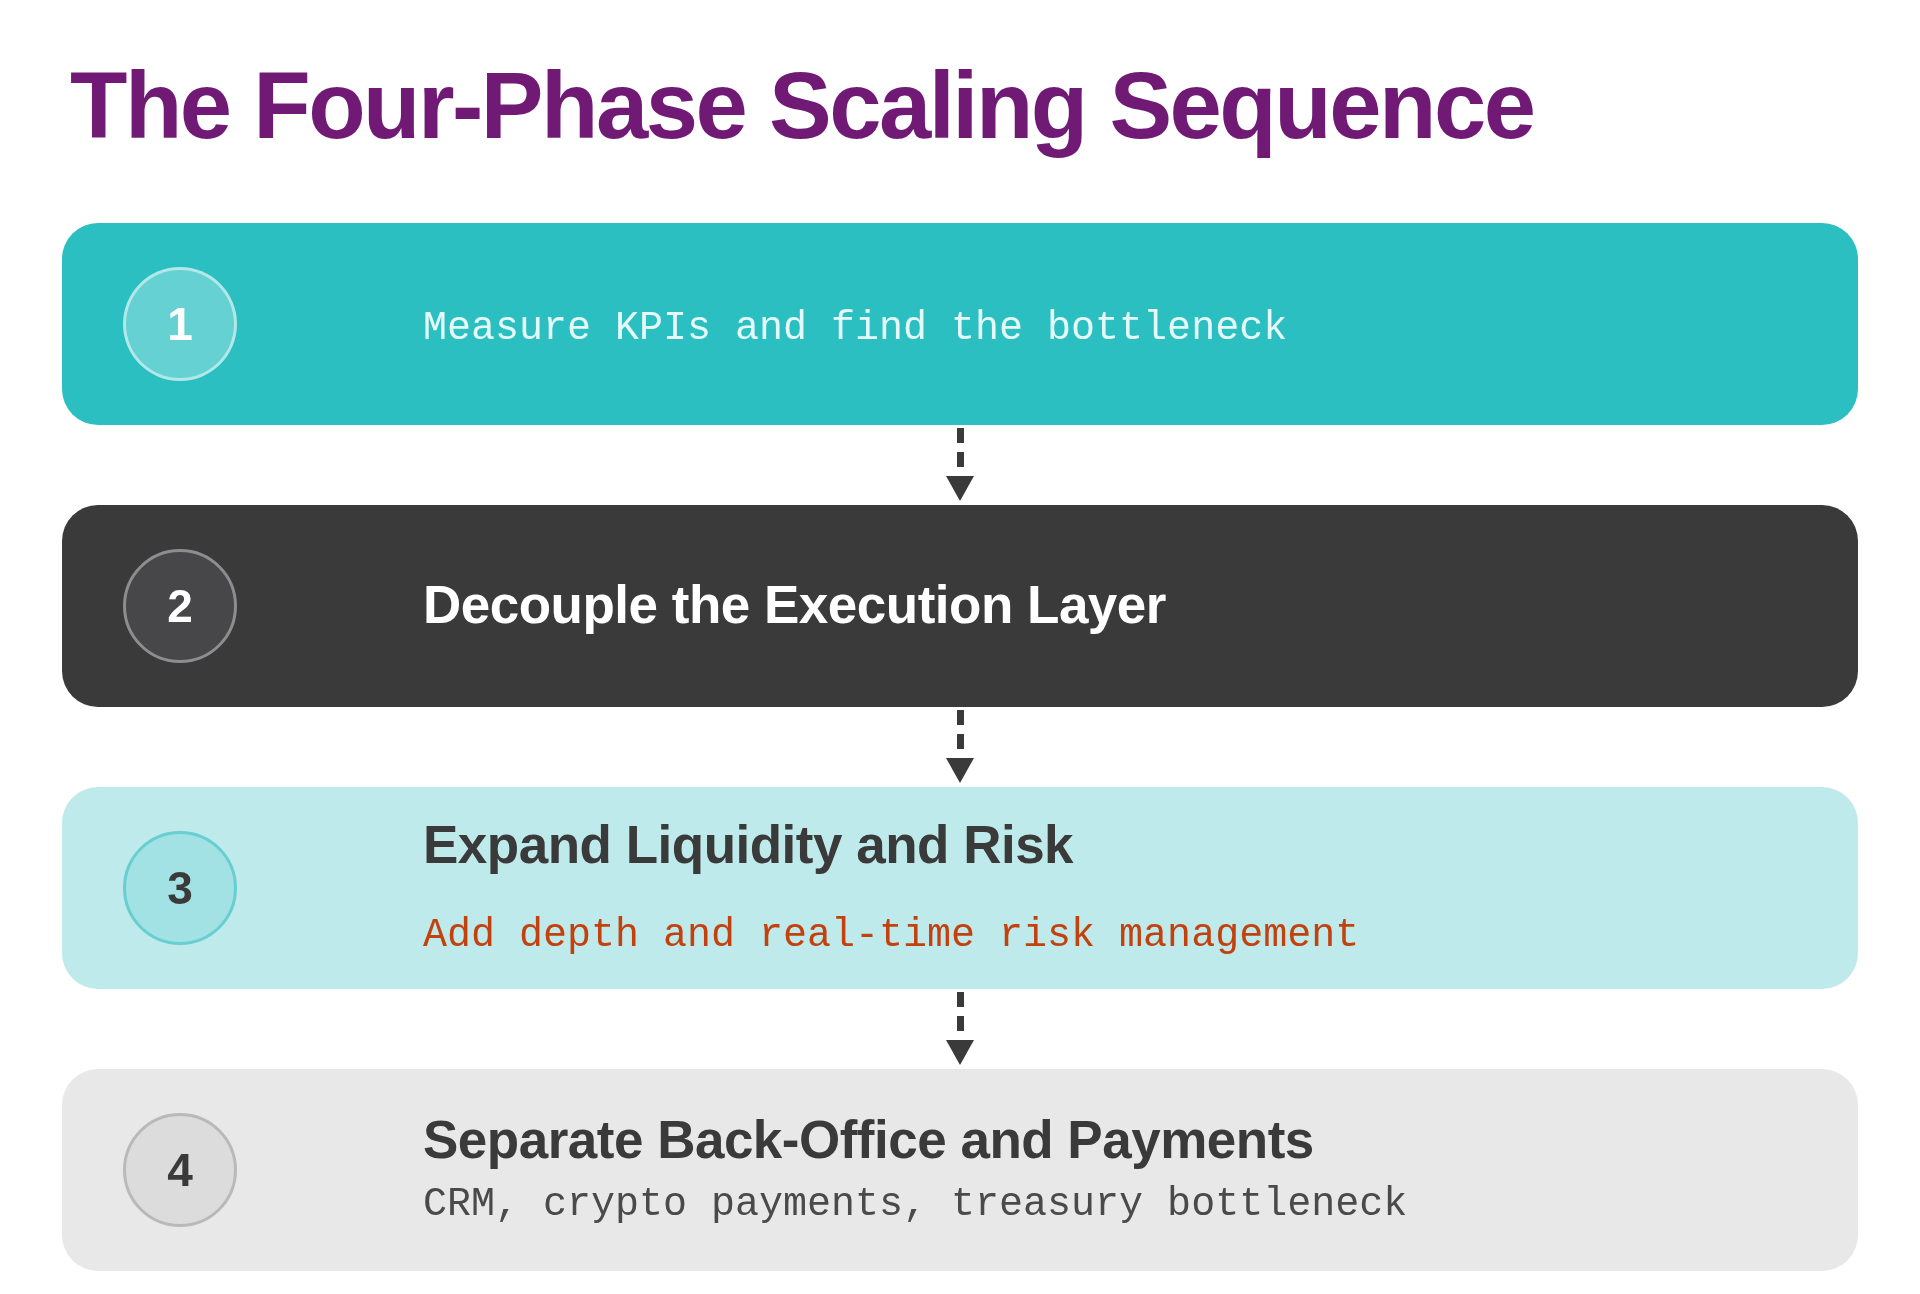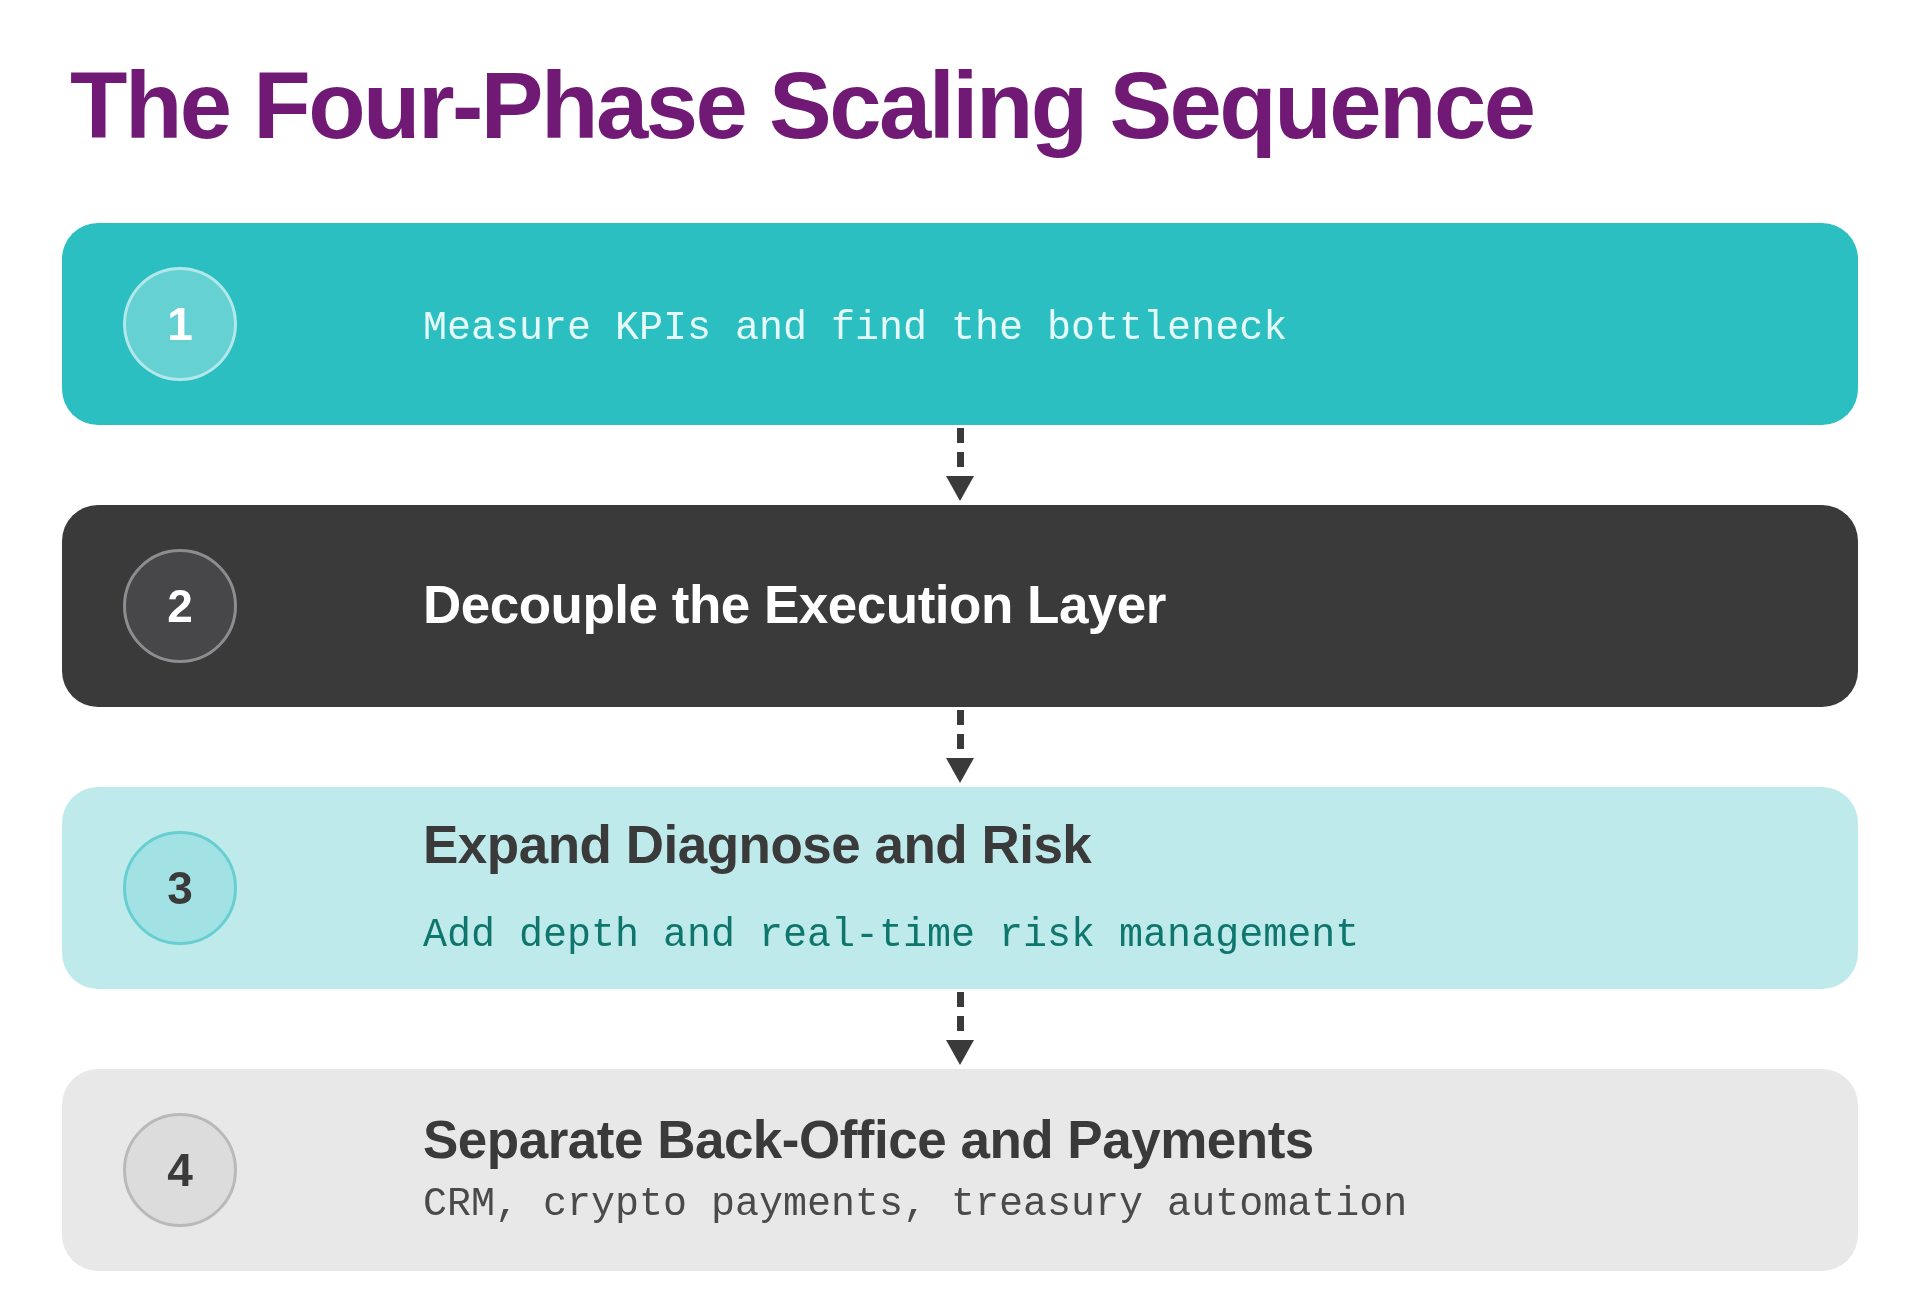--- a/index.html
+++ b/index.html
@@ -66,21 +66,21 @@
   
   .theme-dark { background: #3a3a3b; }
   .theme-dark .badge { background: #47474a; border: 3px solid #8d8d8f; color: #ffffff; }
   .theme-dark .phase-title { color: #ffffff; }
   .theme-dark .phase-subtitle { color: #d9d9d9; }
 
   
   .theme-light-teal { background: #bfeaeb; }
   .theme-light-teal .badge { background: #a3e2e4; border: 3px solid #67ced1; color: #3a3a3b; }
   .theme-light-teal .phase-title { color: #3a3a3b; }
-  .theme-light-teal .phase-subtitle { color: #0f766e; margin-top: 36px; }
+  .theme-light-teal .phase-subtitle { color: #c2410c; margin-top: 36px; }
 
   
   .theme-gray { background: #e8e8e8; }
   .theme-gray .badge { background: #dcdcdc; border: 3px solid #b9b9b9; color: #3a3a3b; }
   .theme-gray .phase-title { color: #3a3a3b; }
   .theme-gray .phase-subtitle { color: #4a4a4b; }
 
   .connector {
     height: 80px;
     display: flex;
@@ -133,33 +133,33 @@
 
     <div class="connector">
       <div class="dash"></div>
       <div class="dash"></div>
       <div class="arrowhead"></div>
     </div>
 
     <div class="phase-card theme-light-teal">
       <div class="badge">3</div>
       <div class="text-block">
-        <div class="phase-title">Expand Diagnose and Risk</div>
+        <div class="phase-title">Expand Liquidity and Risk</div>
         <div class="phase-subtitle">Add depth and real-time risk management</div>
       </div>
     </div>
 
     <div class="connector">
       <div class="dash"></div>
       <div class="dash"></div>
       <div class="arrowhead"></div>
     </div>
 
     <div class="phase-card theme-gray">
       <div class="badge">4</div>
       <div class="text-block">
         <div class="phase-title">Separate Back-Office and Payments</div>
-        <div class="phase-subtitle">CRM, crypto payments, treasury automation</div>
+        <div class="phase-subtitle">CRM, crypto payments, treasury bottleneck</div>
       </div>
     </div>
 
   </div>
 </div>
 
 </body></html>

